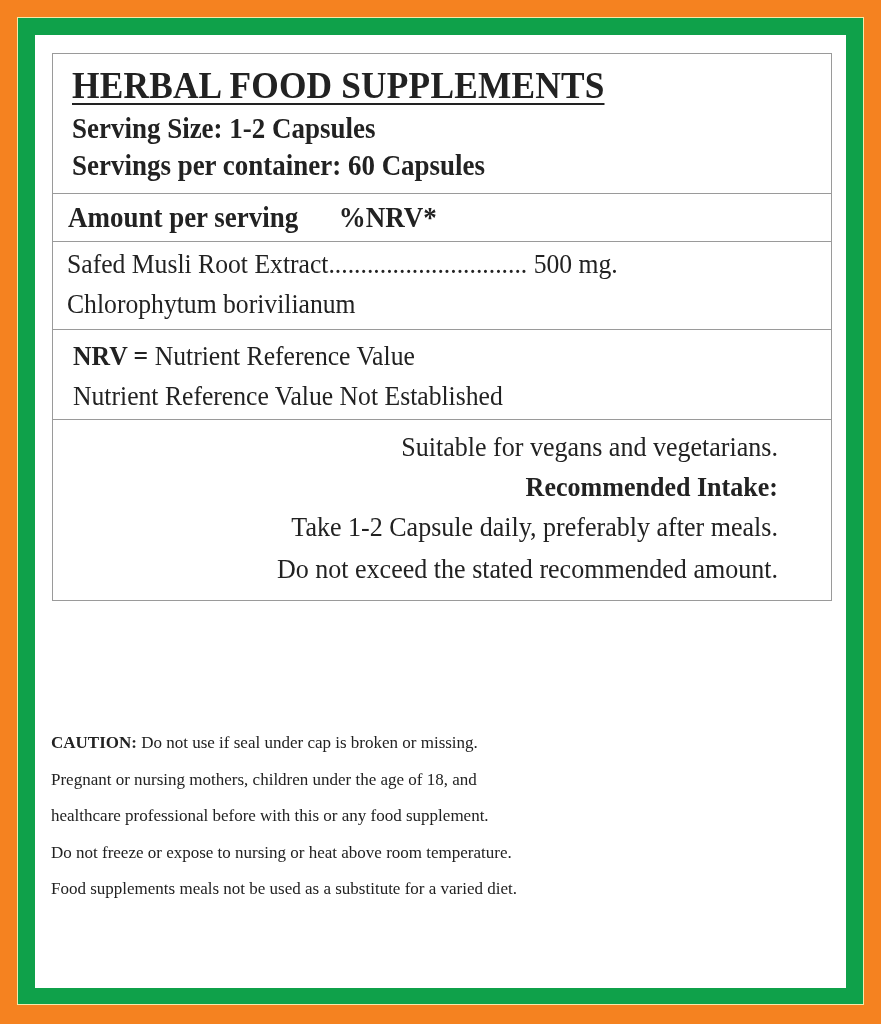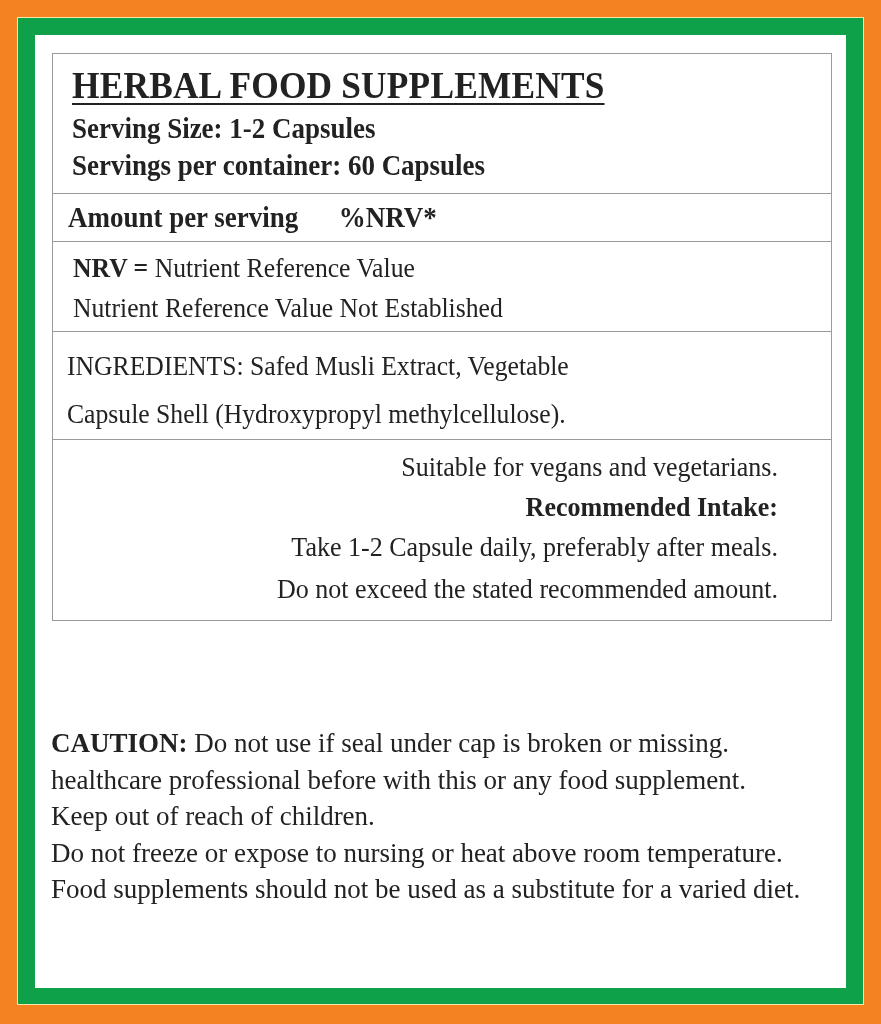--- a/index.html
+++ b/index.html
@@ -51,60 +51,60 @@
   .r-vegan { height: 180px; padding: 6px 0 0 21px; text-align: right; }
   .cond {
     font-family: "Liberation Sans Narrow", "Liberation Serif", serif; font-size: 28px; line-height: 42px;
     white-space: nowrap; transform: scaleX(0.93); transform-origin: left;
   }
   .cond.bold { font-weight: bold; line-height: 38px; }
   .caution {
     position: absolute; left: 16px; top: 690px; width: 790px;
   }
   .c-line {
-    font-family: "Liberation Serif", serif; font-size: 27px; line-height: 36.5px; white-space: nowrap;
+    font-family: "Liberation Serif", serif; font-size: 17px; line-height: 36.5px; white-space: nowrap;
   }
   .c-line b { font-weight: bold; }
 </style>
 </head>
 <body>
 
 <div class="green"></div>
 <div class="white">
 
   <div class="table">
     <div class="row r-header">
       <div class="title">HERBAL FOOD SUPPLEMENTS</div>
       <div class="sub">Serving Size: 1-2 Capsules</div>
       <div class="sub">Servings per container: 60 Capsules</div>
     </div>
 
     <div class="row r-amount">
       <div class="amount"><span>Amount per serving</span>      <span>%NRV*</span></div>
     </div>
 
+    <div class="row r-extract">
+      <div class="reg"><span>Safed Musli Root Extract...............................</span> <span>500 mg.</span></div>
+      <div class="reg">Chlorophytum borivilianum</div>
+    </div>
 
     <div class="row r-nrv">
       <div class="reg"><b>NRV =</b><span> Nutrient Reference Value</span></div>
       <div class="reg">Nutrient Reference Value Not Established</div>
     </div>
 
-    <div class="row r-ingr">
-      <div class="reg">INGREDIENTS: Safed Musli Extract, Vegetable</div>
-      <div class="reg">Capsule Shell (Hydroxypropyl methylcellulose).</div>
-    </div>
 
     <div class="row r-vegan">
       <div class="cond">Suitable for vegans and vegetarians.</div>
       <div class="cond bold">Recommended Intake:</div>
       <div class="cond">Take 1-2 Capsule daily, preferably after meals.</div>
       <div class="cond">Do not exceed the stated recommended amount.</div>
     </div>
   </div>
 
   <div class="caution">
     <div class="c-line"><b>CAUTION:</b><span> Do not use if seal under cap is broken or missing.</span></div>
+    <div class="c-line">Pregnant or nursing mothers, children under the age of 18, and</div>
     <div class="c-line">healthcare professional before with this or any food supplement.</div>
-    <div class="c-line">Keep out of reach of children.</div>
     <div class="c-line">Do not freeze or expose to nursing or heat above room temperature.</div>
-    <div class="c-line">Food supplements should not be used as a substitute for a varied diet.</div>
+    <div class="c-line">Food supplements meals not be used as a substitute for a varied diet.</div>
   </div>
 </div>
 
 </body></html>

